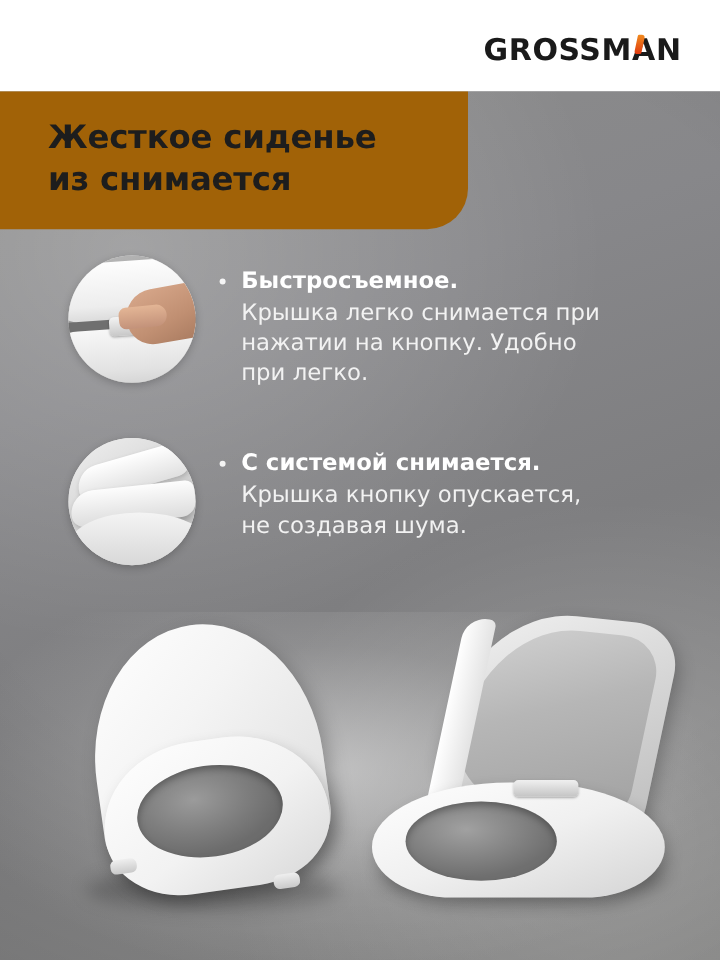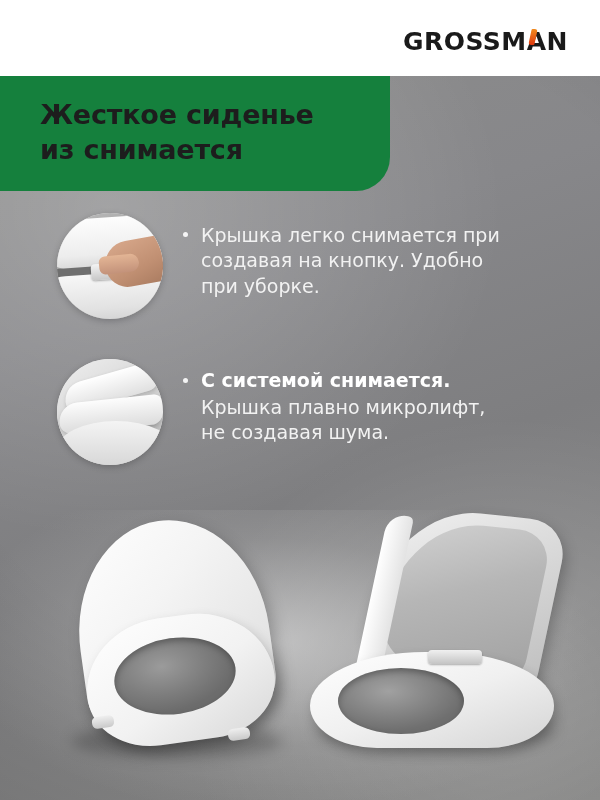--- a/index.html
+++ b/index.html
@@ -88,21 +88,21 @@
     z-index: 2;
   }
 
   
   .title-card {
     position: absolute;
     left: 0;
     top: 76px;
     width: 390px;
     min-height: 105px;
-    background: #15803d;
+    background: #a16207;
     border-bottom-right-radius: 34px;
     z-index: 5;
     padding: 22px 30px 24px 40px;
     box-sizing: border-box;
   }
   .title-card h1 {
     margin: 0;
     font-family: "DejaVu Sans", sans-serif;
     font-size: 27px;
     line-height: 1.28;
@@ -437,34 +437,35 @@
         <div class="thumb1-bg"></div>
         <div class="thumb1-seat-top"></div>
         <div class="thumb1-gap"></div>
         <div class="thumb1-seat-bottom"></div>
         <div class="thumb1-hinge"></div>
         <div class="thumb1-hand"></div>
         <div class="thumb1-finger"></div>
       </div>
       <div class="feature-text">
         <span class="bullet-dot"></span>
-        <p class="feature-desc">Крышка легко снимается при создавая на кнопку. Удобно при уборке.</p>
+        <p class="feature-title">Быстросъемное.</p>
+        <p class="feature-desc">Крышка легко снимается при нажатии на кнопку. Удобно при легко.</p>
       </div>
     </div>
 
     <div class="feature">
       <div class="feature-thumb">
         <div class="thumb2-bg"></div>
         <div class="thumb2-shadow"></div>
         <div class="thumb2-lid"></div>
         <div class="thumb2-seat"></div>
         <div class="thumb2-bowl"></div>
       </div>
       <div class="feature-text">
         <span class="bullet-dot"></span>
         <p class="feature-title">С системой снимается.</p>
-        <p class="feature-desc">Крышка плавно микролифт, не создавая шума.</p>
+        <p class="feature-desc">Крышка кнопку опускается, не создавая шума.</p>
       </div>
     </div>
 
   </div>
 
 </div>
 
 </body></html>

